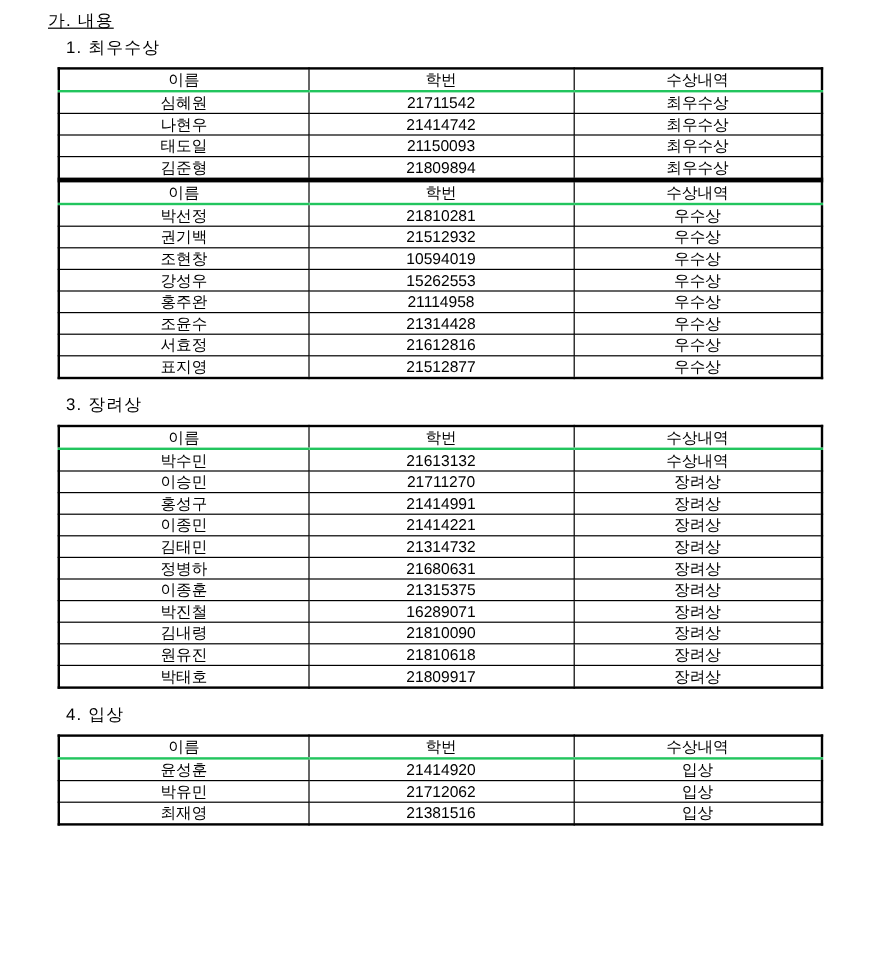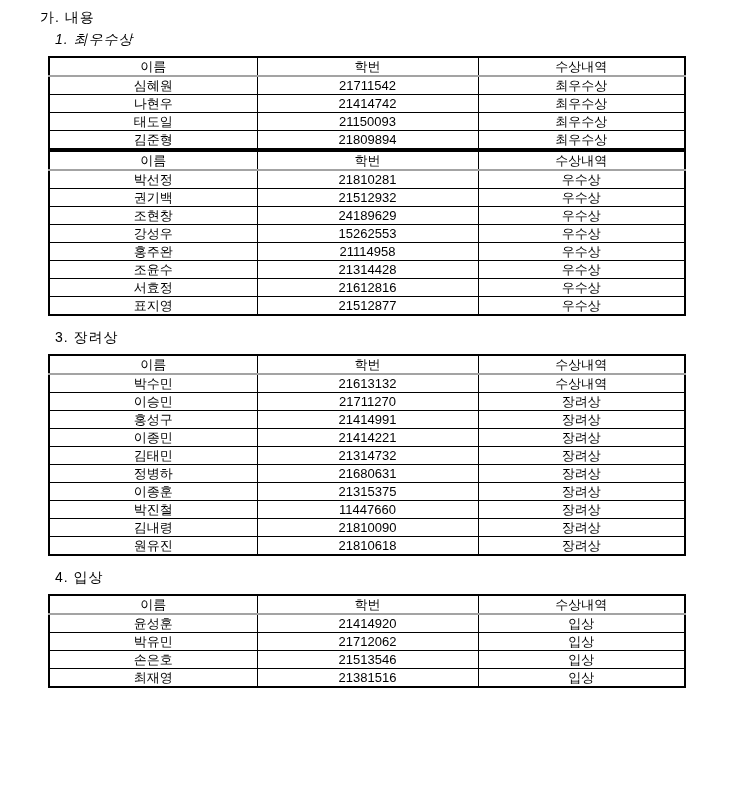--- a/index.html
+++ b/index.html
@@ -14,29 +14,30 @@
   .doc {
     padding: 8px 0 0 40px;
     width: 735px;
   }
   .doc-title {
     font-size: 14px;
     line-height: 18px;
     margin: 0 0 4px 0;
     font-weight: normal;
     letter-spacing: 1px;
+    text-decoration: underline;
   }
   .section-heading {
     font-size: 14px;
     line-height: 18px;
     margin: 12px 0 8px 15px;
     font-weight: normal;
     letter-spacing: 1px;
   }
-  .section:first-of-type .section-heading { margin-top: 0; font-style: italic; }
+  .section:first-of-type .section-heading { margin-top: 0; }
   table.awards {
     border-collapse: collapse;
     table-layout: fixed;
     margin-left: 8px;
     width: 636px;
     border: 2px solid #000000;
   }
   table.awards col.c-name  { width: 208px; }
   table.awards col.c-id    { width: 221px; }
   table.awards col.c-award { width: 207px; }
@@ -46,21 +47,21 @@
     font-weight: normal;
     text-align: center;
     vertical-align: middle;
     height: 17px;
     line-height: 17px;
     padding: 0 2px;
     white-space: nowrap;
     overflow: hidden;
   }
   table.awards thead th {
-    border-bottom: 2px solid #a3a3a3;
+    border-bottom: 2px solid #22c55e;
     margin-top: 31px;
   }
 </style>
 </head>
 <body>
 
 <div class="doc">
   <h1 class="doc-title">가. 내용</h1>
   <div id="sections-container">
   <div class="section">
@@ -123,21 +124,21 @@
               <td>21810281</td>
               <td>우수상</td>
             </tr>
             <tr>
               <td>권기백</td>
               <td>21512932</td>
               <td>우수상</td>
             </tr>
             <tr>
               <td>조현창</td>
-              <td>24189629</td>
+              <td>10594019</td>
               <td>우수상</td>
             </tr>
             <tr>
               <td>강성우</td>
               <td>15262553</td>
               <td>우수상</td>
             </tr>
             <tr>
               <td>홍주완</td>
               <td>21114958</td>
@@ -208,31 +209,36 @@
               <td>21680631</td>
               <td>장려상</td>
             </tr>
             <tr>
               <td>이종훈</td>
               <td>21315375</td>
               <td>장려상</td>
             </tr>
             <tr>
               <td>박진철</td>
-              <td>11447660</td>
+              <td>16289071</td>
               <td>장려상</td>
             </tr>
             <tr>
               <td>김내령</td>
               <td>21810090</td>
               <td>장려상</td>
             </tr>
             <tr>
               <td>원유진</td>
               <td>21810618</td>
+              <td>장려상</td>
+            </tr>
+            <tr>
+              <td>박태호</td>
+              <td>21809917</td>
               <td>장려상</td>
             </tr>
           </tbody>
     </table>
   </div>
 
   <div class="section">
     <h2 class="section-heading">4. 입상</h2>
     <table class="awards">
       <colgroup>
@@ -252,25 +258,20 @@
               <td>윤성훈</td>
               <td>21414920</td>
               <td>입상</td>
             </tr>
             <tr>
               <td>박유민</td>
               <td>21712062</td>
               <td>입상</td>
             </tr>
             <tr>
-              <td>손은호</td>
-              <td>21513546</td>
-              <td>입상</td>
-            </tr>
-            <tr>
               <td>최재영</td>
               <td>21381516</td>
               <td>입상</td>
             </tr>
           </tbody>
     </table>
   </div>
 </div>
 </div>
 

